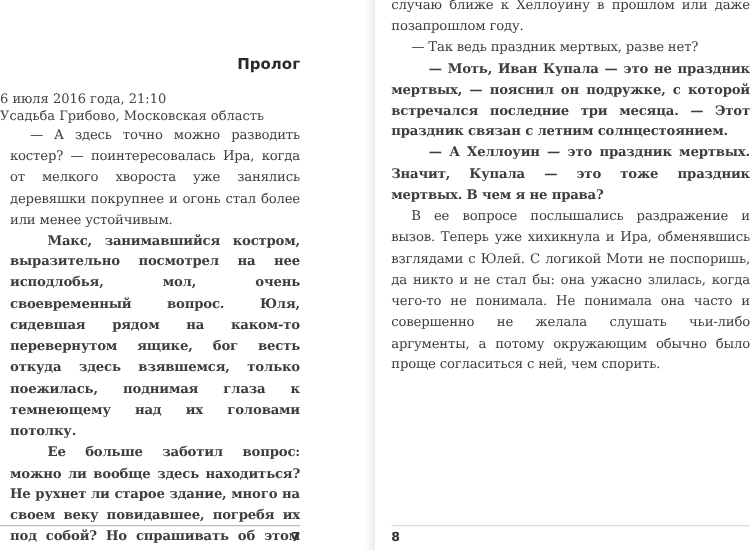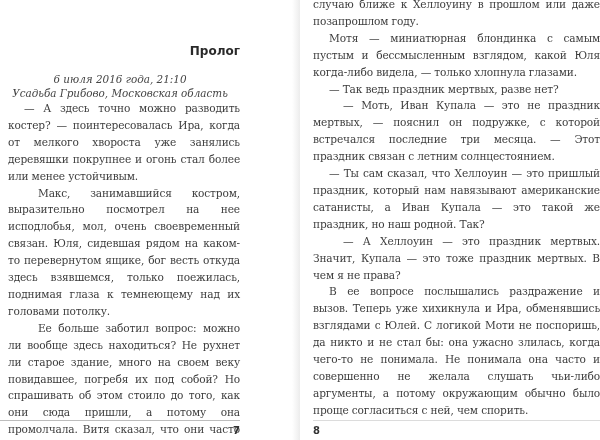--- a/index.html
+++ b/index.html
@@ -8,25 +8,25 @@
   .page { position:absolute; top:0; height:440px; background:#fff;padding-left:37px; }
   .page-left { left:0; width:295px; }
   .page-right { left:300px; width:300px; }
   .gutter { position:absolute; left:292px; top:0; width:16px; height:440px;
             background:linear-gradient(to right,#ffffff 0%,#f4f4f4 30%,#ececec 50%,#f4f4f4 70%,#ffffff 100%); }
   .text { position:absolute; font-size:10.6px; line-height:16.9px; color:#3d3d3d; letter-spacing:-0.15px; }
   .page-left .text { left:8px; width:232px; top:100px; }
   .page-right .text { left:13px; width:287px; top:-4px; }
   .text p { margin:0; text-align:justify; text-indent:16px; }
   .text p.noindent { text-indent:0; }
-  .text p.deep { text-indent:30px; }
+  .text p.deep { text-indent:30px;font-weight:bold; }
   .chapter-title { position:absolute; left:0; width:240px; top:44px; text-align:right;
                    font-family:"DejaVu Sans", sans-serif; font-size:12px; font-weight:bold; color:#2a2a2a; }
-  .dateline { position:absolute; left:0; width:240px; top:72px; text-align:center;
-              font-style:italic; font-size:10.4px; line-height:14px; color:#444; }
+  .dateline { position:absolute; left:0; width:240px; top:72px; text-align:left;
+              font-size:10.4px; line-height:14px; color:#444; }
   .footer { position:absolute; top:420px; height:20px; font-family:"DejaVu Sans", sans-serif; }
   .page-left .footer { left:0; width:240px; border-top:1px solid #bdbdbd; }
   .page-right .footer { left:13px; width:287px; border-top:1px solid #dcdcdc; }
   .footer .run { position:absolute; top:5px; font-size:8px; color:#b0b0b0;margin-top:23px; }
   .footer .num { position:absolute; top:4px; font-size:10px; font-weight:bold; color:#333; }
   .page-left .footer .run { left:0; }
   .page-left .footer .num { right:0; }
   .page-right .footer .num { left:0; }
   .page-right .footer .run { right:0; }
 </style>
@@ -34,39 +34,37 @@
 <body>
 
 <div class="page page-left">
   <div class="chapter-title">Пролог</div>
   <div class="dateline">
     <div>6 июля 2016 года, 21:10</div>
     <div>Усадьба Грибово, Московская область</div>
   </div>
   <div class="text">
     <p>— А здесь точно можно разводить костер? — поинтересовалась Ира, когда от мелкого хвороста уже занялись деревяшки покрупнее и огонь стал более или менее устойчивым.</p>
-    <p class="deep">Макс, занимавшийся костром, выразительно посмотрел на нее исподлобья, мол, очень своевременный связан. Юля, сидевшая рядом на каком-то перевернутом ящике, бог весть откуда здесь взявшемся, только поежилась, поднимая глаза к темнеющему над их головами потолку.</p>
+    <p class="deep">Макс, занимавшийся костром, выразительно посмотрел на нее исподлобья, мол, очень своевременный вопрос. Юля, сидевшая рядом на каком-то перевернутом ящике, бог весть откуда здесь взявшемся, только поежилась, поднимая глаза к темнеющему над их головами потолку.</p>
     <p class="deep">Ее больше заботил вопрос: можно ли вообще здесь находиться? Не рухнет ли старое здание, много на своем веку повидавшее, погребя их под собой? Но спрашивать об этом стоило до того, как они сюда пришли, а потому она промолчала. Витя сказал, что они часто тут собираются, и никого до сих пор не пришибло, значит, здесь достаточно безопасно.</p>
 
   </div>
   <div class="footer">
     <span class="run">[footer caption — illegible]</span>
     <span class="num">7</span>
   </div>
 </div>
 
 <div class="gutter"></div>
 
 <div class="page page-right">
   <div class="text">
     <p class="noindent">случаю ближе к Хеллоуину в прошлом или даже позапрошлом году.</p>
-    <p>Мотя — миниатюрная блондинка с самым пустым и бессмысленным взглядом, какой Юля когда-либо видела, — только хлопнула глазами.</p>
     <p>— Так ведь праздник мертвых, разве нет?</p>
     <p class="deep">— Моть, Иван Купала — это не праздник мертвых, — пояснил он подружке, с которой встречался последние три месяца. — Этот праздник связан с летним солнцестоянием.</p>
-    <p>— Ты сам сказал, что Хеллоуин — это пришлый праздник, который нам навязывают американские сатанисты, а Иван Купала — это такой же праздник, но наш родной. Так?</p>
     <p class="deep">— А Хеллоуин — это праздник мертвых. Значит, Купала — это тоже праздник мертвых. В чем я не права?</p>
     <p>В ее вопросе послышались раздражение и вызов. Теперь уже хихикнула и Ира, обменявшись взглядами с Юлей. С логикой Моти не поспоришь, да никто и не стал бы: она ужасно злилась, когда чего-то не понимала. Не понимала она часто и совершенно не желала слушать чьи-либо аргументы, а потому окружающим обычно было проще согласиться с ней, чем спорить.</p>
 
   </div>
   <div class="footer">
     <span class="num">8</span>
     <span class="run">[footer caption — illegible]</span>
   </div>
 </div>
 

